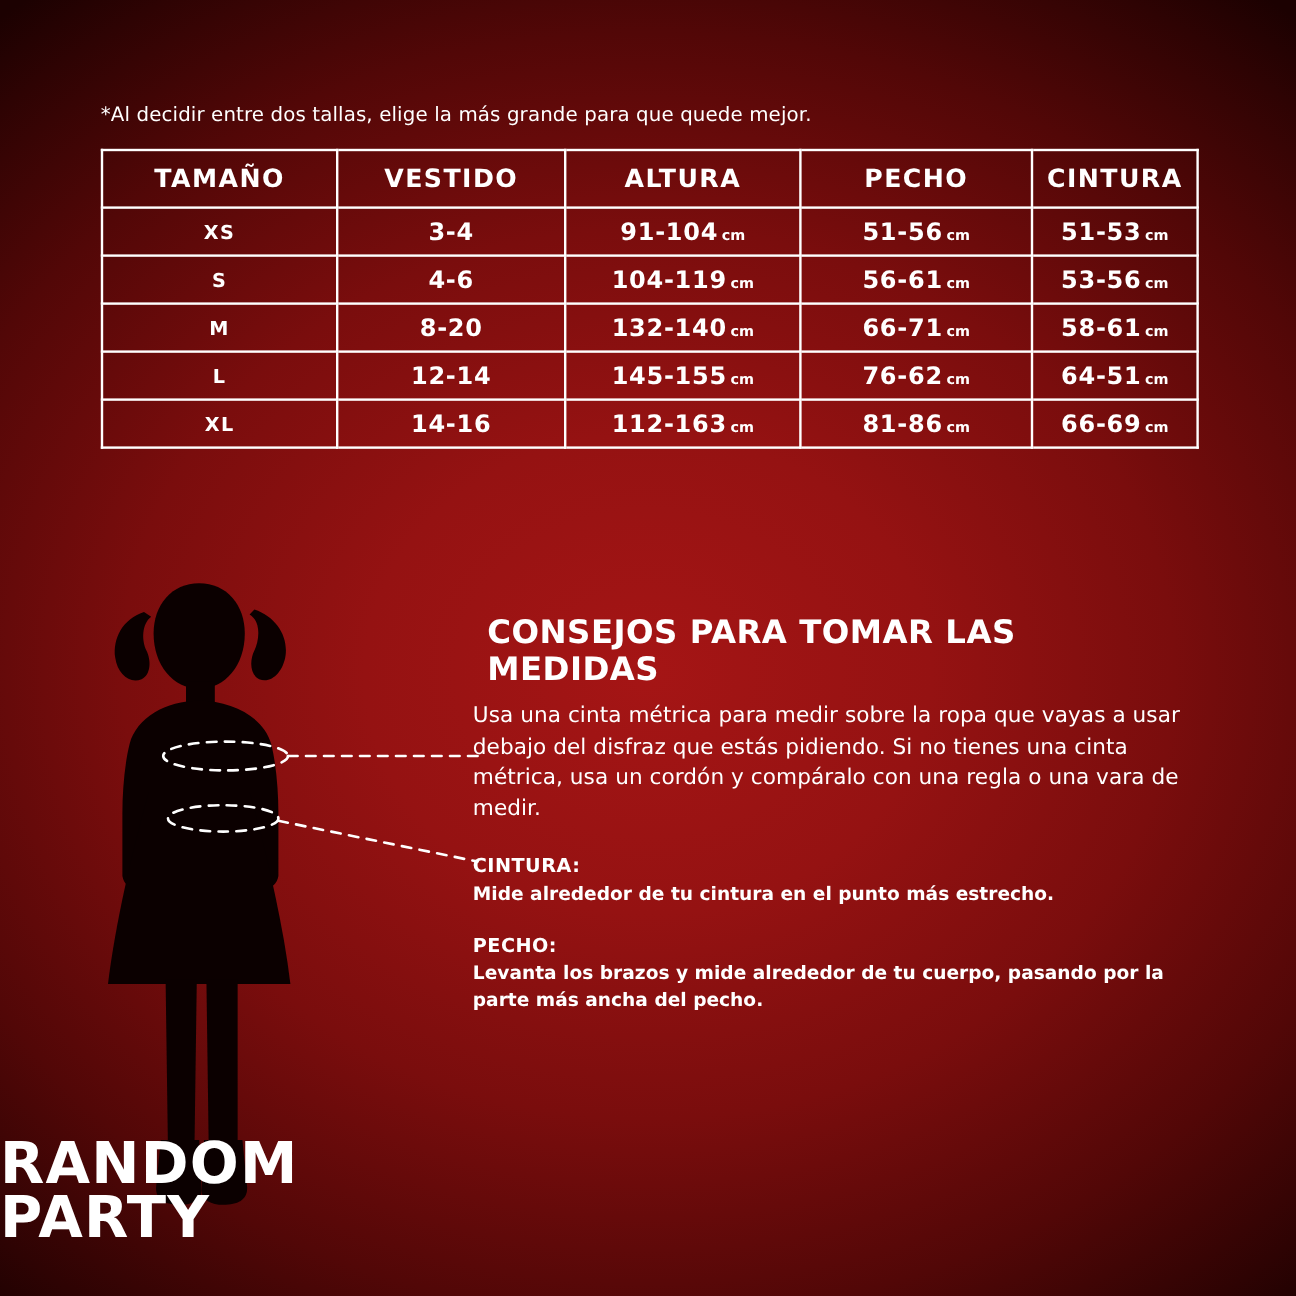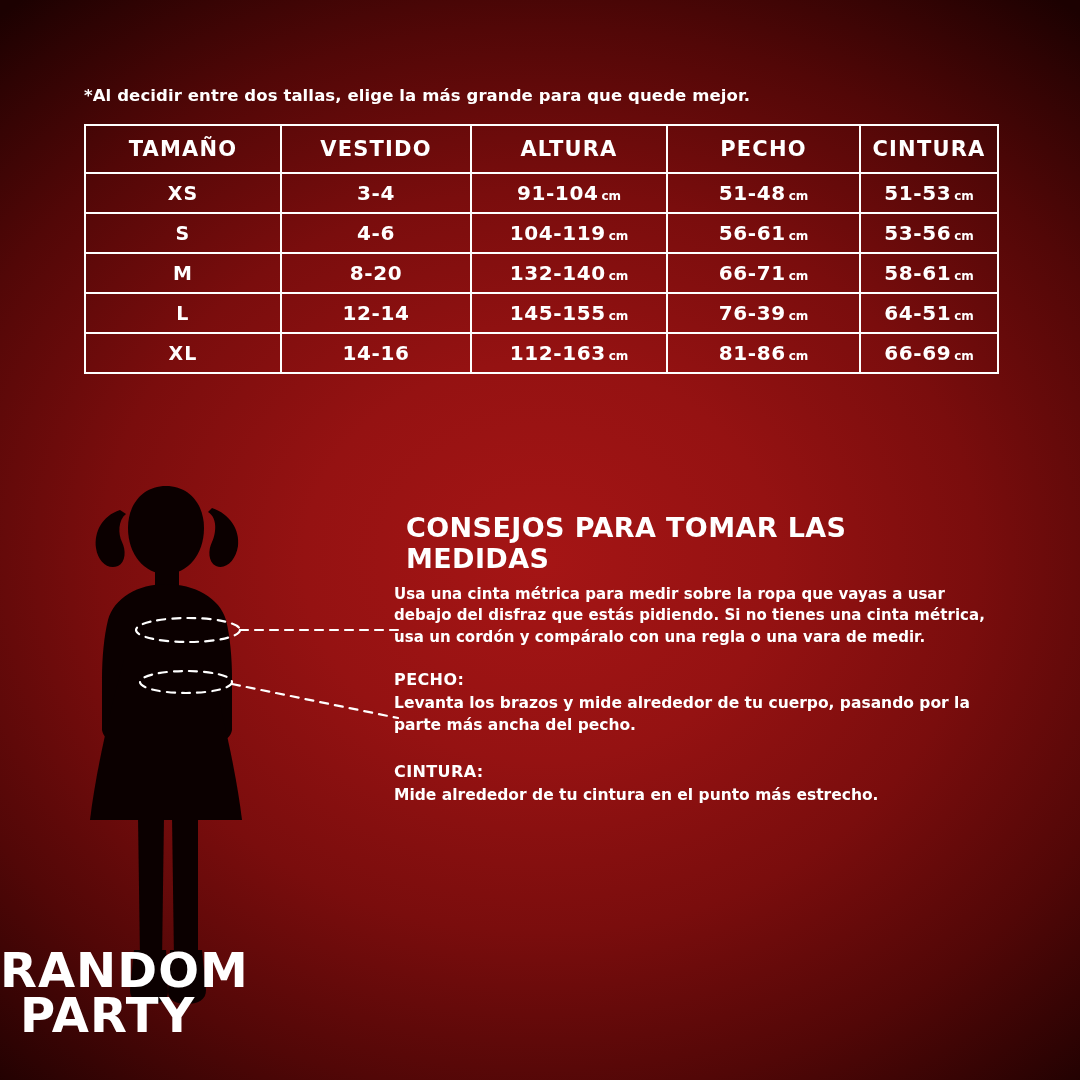--- a/index.html
+++ b/index.html
@@ -24,21 +24,21 @@
   }
 
   
   .top-note {
     position: absolute;
     left: 84px;
     top: 86px;
     color: #ffffff;
     font-family: "DejaVu Sans", sans-serif;
     font-size: 16.5px;
-    font-weight: bold;
+    font-weight: normal;
     letter-spacing: 0.1px;
   }
 
   
   .table-wrap {
     position: absolute;
     left: 84px;
     top: 124px;
     width: 913px;
   }
@@ -60,21 +60,21 @@
     font-weight: bold;
     letter-spacing: 1.2px;
   }
   table.size-table td {
     height: 36px;
     font-size: 20px;
     font-weight: bold;
     letter-spacing: 0.6px;
   }
   table.size-table td.size-col {
-    font-size: 19px;
+    font-size: 16px;
     letter-spacing: 1.2px;
   }
   .unit {
     font-size: 12px;
     font-weight: bold;
     letter-spacing: 0;
     margin-left: 3px;
     vertical-align: baseline;
     margin-top: 32px;
   }
@@ -113,22 +113,22 @@
   }
   .tips h2 {
     margin: 0 0 10px 12px;
     font-family: "DejaVu Sans", sans-serif;
     font-size: 27px;
     font-weight: bold;
     letter-spacing: 0.4px;
   }
   .tips p.intro {
     margin: 0;
-    font-size: 15px;
-    font-weight: bold;
+    font-size: 18px;
+    font-weight: normal;
     line-height: 1.42;
     letter-spacing: 0.05px;
   }
   .measure-block {
     margin-top: 22px;
   }
   .measure-block .m-title {
     font-size: 16px;
     font-weight: bold;
     letter-spacing: 0.4px;
@@ -159,21 +159,20 @@
     line-height: 0.94;
     display: block;
   }
   .logo .l2 {
     font-family: "DejaVu Sans", sans-serif;
     font-size: 48px;
     font-weight: bold;
     letter-spacing: 1px;
     line-height: 0.94;
     display: block;
-    margin-left: 20px;
   }
 </style>
 </head>
 <body>
 
 <div id="page">
 
   <div class="top-note">*Al decidir entre dos tallas, elige la más grande para que quede mejor.</div>
 
   <div class="table-wrap">
@@ -192,42 +191,42 @@
           <th>ALTURA</th>
           <th>PECHO</th>
           <th>CINTURA</th>
         </tr>
       </thead>
       <tbody>
         <tr>
           <td class="size-col">XS</td>
           <td>3-4</td>
           <td><span>91-104</span><span class="unit">cm</span></td>
-          <td><span>51-48</span><span class="unit">cm</span></td>
+          <td><span>51-56</span><span class="unit">cm</span></td>
           <td><span>51-53</span><span class="unit">cm</span></td>
         </tr>
         <tr>
           <td class="size-col">S</td>
           <td>4-6</td>
           <td><span>104-119</span><span class="unit">cm</span></td>
           <td><span>56-61</span><span class="unit">cm</span></td>
           <td><span>53-56</span><span class="unit">cm</span></td>
         </tr>
         <tr>
           <td class="size-col">M</td>
           <td>8-20</td>
           <td><span>132-140</span><span class="unit">cm</span></td>
           <td><span>66-71</span><span class="unit">cm</span></td>
           <td><span>58-61</span><span class="unit">cm</span></td>
         </tr>
         <tr>
           <td class="size-col">L</td>
           <td>12-14</td>
           <td><span>145-155</span><span class="unit">cm</span></td>
-          <td><span>76-39</span><span class="unit">cm</span></td>
+          <td><span>76-62</span><span class="unit">cm</span></td>
           <td><span>64-51</span><span class="unit">cm</span></td>
         </tr>
         <tr>
           <td class="size-col">XL</td>
           <td>14-16</td>
           <td><span>112-163</span><span class="unit">cm</span></td>
           <td><span>81-86</span><span class="unit">cm</span></td>
           <td><span>66-69</span><span class="unit">cm</span></td>
         </tr>
       </tbody>
@@ -262,29 +261,29 @@
       <ellipse cx="66" cy="82" rx="46" ry="11"></ellipse>
       <line x1="120" y1="30" x2="278" y2="30"></line>
       <line x1="112" y1="84" x2="278" y2="118"></line>
     </g>
   </svg>
 
   <div class="tips">
     <h2>CONSEJOS PARA TOMAR LAS MEDIDAS</h2>
     <p class="intro">Usa una cinta métrica para medir sobre la ropa que vayas a usar debajo del disfraz que estás pidiendo. Si no tienes una cinta métrica, usa un cordón y compáralo con una regla o una vara de medir.</p>
 
+    <div class="measure-block waist">
+      <div class="m-title">CINTURA:</div>
+      <div class="m-desc">Mide alrededor de tu cintura en el punto más estrecho.</div>
+    </div>
+
     <div class="measure-block chest">
       <div class="m-title">PECHO:</div>
       <div class="m-desc">Levanta los brazos y mide alrededor de tu cuerpo, pasando por la parte más ancha del pecho.</div>
     </div>
-
-    <div class="measure-block waist">
-      <div class="m-title">CINTURA:</div>
-      <div class="m-desc">Mide alrededor de tu cintura en el punto más estrecho.</div>
-    </div>
   </div>
 
   <div class="logo">
     <span class="l1">RANDOM</span>
     <span class="l2">PARTY</span>
   </div>
 
 </div>
 
 </body></html>

